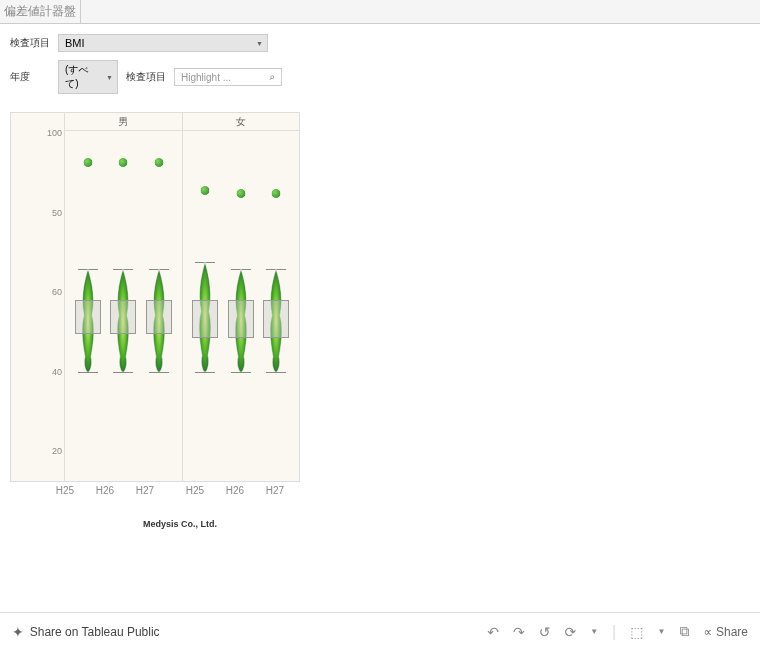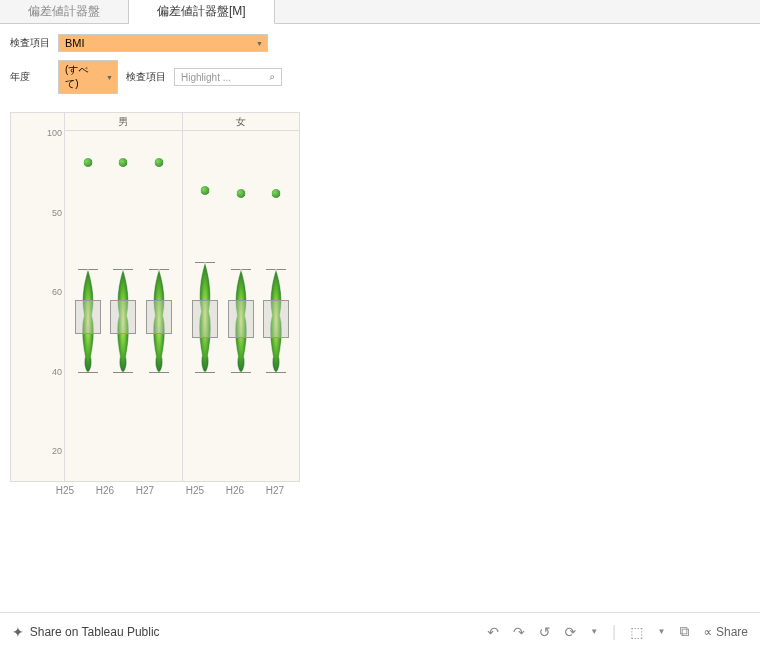--- a/index.html
+++ b/index.html
@@ -1,25 +1,25 @@
 <!DOCTYPE html>
 <html><head>
   <meta charset="utf-8">
   <style>
     * { margin: 0; padding: 0; box-sizing: border-box; }
     body { font-family: Arial, sans-serif; width: 760px; height: 650px; background: #fff; overflow: hidden; position: relative; }
     
     .tabs { display: flex; border-bottom: 1px solid #ccc; height: 24px; background: #f5f5f5; }
-    .tab { padding: 3px 28px; font-size: 12px; color: #888; border-right: 1px solid #ccc; cursor: pointer; display: flex; align-items: center; }
+    .tab { padding: 3px 4px; font-size: 12px; color: #888; border-right: 1px solid #ccc; cursor: pointer; display: flex; align-items: center; }
     .tab.active { background: #fff; color: #333; border-bottom: 1px solid #fff; margin-bottom: -1px; }
     
     .controls { padding: 10px 10px 5px 10px; }
     .control-row { display: flex; align-items: center; margin-bottom: 8px; gap: 8px; }
     .control-label { font-size: 10px; color: #333; min-width: 40px; }
-    .dropdown { border: 1px solid #ccc; padding: 2px 20px 2px 6px; font-size: 11px; background: #fdba74; position: relative; display: flex; align-items: center; cursor: pointer; }
+    .dropdown { border: 1px solid #ccc; padding: 2px 20px 2px 6px; font-size: 11px; background: #e5e5e5; position: relative; display: flex; align-items: center; cursor: pointer; }
     .dropdown.wide { width: 210px; }
     .dropdown.small { width: 60px; font-size: 10px; }
     .dropdown::after { content: '▼'; position: absolute; right: 4px; font-size: 7px; color: #666; }
     .search-box { border: 1px solid #ccc; padding: 2px 6px; font-size: 10px; width: 108px; background: #fff; display: flex; align-items: center; justify-content: space-between; }
     .search-icon { font-size: 10px; color: #666; }
     
     .chart-container { padding: 5px 10px; position: relative; width: 310px; }
     .chart-area { display: flex; height: 370px; background: #faf8f0; border: 1px solid #ddd; }
     .y-axis { width: 30px; display: flex; flex-direction: column; justify-content: space-between; padding: 15px 2px 25px 0; margin-left: 23px; }
     .y-tick { font-size: 9px; color: #888; text-align: right; }
@@ -49,21 +49,20 @@
     .footer-right { display: flex; align-items: center; gap: 14px; }
     .footer-icon { color: #888; font-size: 14px; cursor: pointer; }
     .footer-sep { color: #ddd; }
     .share-btn { display: flex; align-items: center; gap: 4px; color: #666; font-size: 12px; cursor: pointer; }
   </style>
 </head>
 <body>
 
 <div class="tabs">
   <div class="tab">偏差値計器盤</div>
-  <div class="tab active">偏差値計器盤[M]</div>
 </div>
 
 <div class="controls">
   <div class="control-row">
     <span class="control-label">検査項目</span>
     <div class="dropdown wide">
       <span>BMI</span>
     </div>
   </div>
   <div class="control-row">
@@ -203,20 +202,21 @@
         <div class="x-tick">H25</div>
         <div class="x-tick">H26</div>
         <div class="x-tick">H27</div>
       </div>
     <div class="x-panel" id="xpanel-1">
         <div class="x-tick">H25</div>
         <div class="x-tick">H26</div>
         <div class="x-tick">H27</div>
       </div>
   </div>
+  <div class="attribution">Medysis Co., Ltd.</div>
 </div>
 
 <div class="footer">
   <div class="footer-left">
     <span class="tableau-icon">✦</span>
     <span class="footer-text">Share on Tableau Public</span>
   </div>
   <div class="footer-right">
     <span class="footer-icon">↶</span>
     <span class="footer-icon">↷</span>

